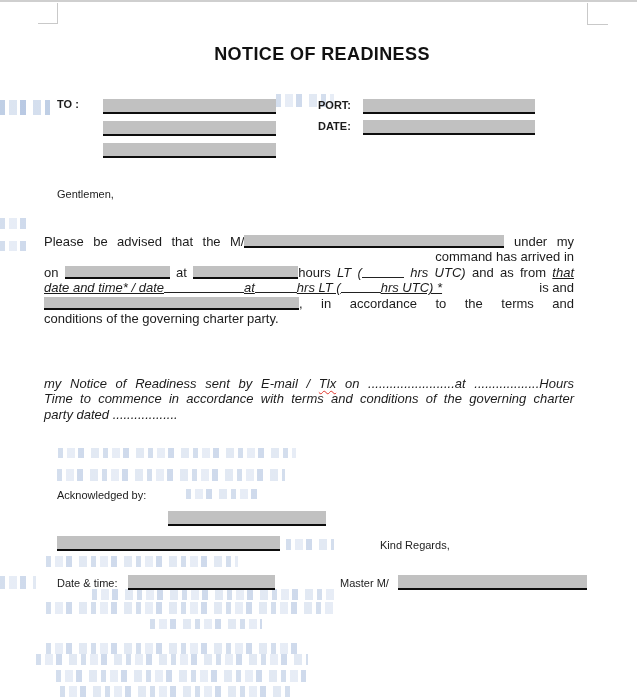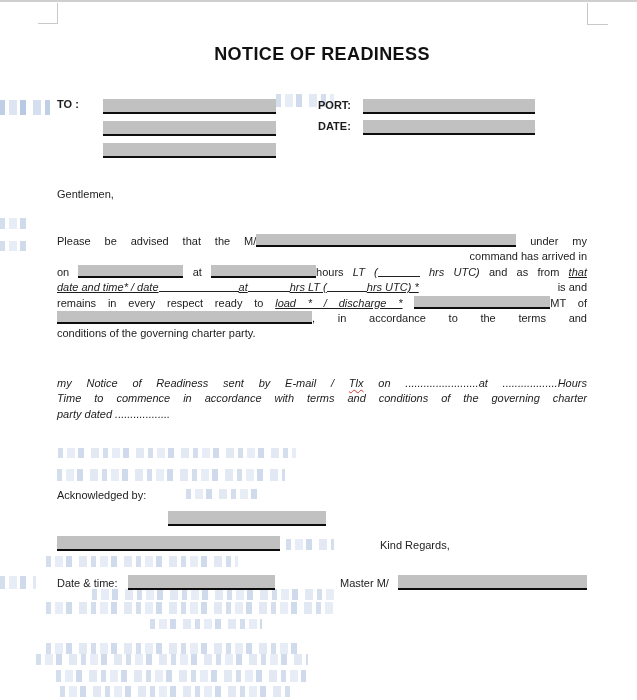--- a/index.html
+++ b/index.html
@@ -15,21 +15,21 @@
     font-size:18px;font-weight:bold;letter-spacing:.4px;color:#111;}
   
   .lbl{font-weight:bold;font-size:11px;}
   
   .gfa{position:absolute;height:13px;background:#c1c1c1;border-bottom:2px solid #0d0d0d;}
   
   .gf{display:inline-block;height:11px;background:#c1c1c1;border-bottom:2px solid #0d0d0d;vertical-align:-2px;}
   
   .blank{display:inline-block;height:10px;border-bottom:1px solid #222;vertical-align:-1px;}
   
-  .para{position:absolute;left:57px;width:530px;font-size:11px;line-height:15.4px;}
+  .para{position:absolute;left:44px;width:530px;font-size:13px;line-height:15.4px;}
   .jl{text-align:justify;text-align-last:justify;height:15.4px;}
   .nl{text-align:left;height:15.4px;}
   .fl{display:flex;align-items:flex-end;height:15.4px;flex-direction:column;}
   .fb{display:flex;justify-content:space-between;align-items:baseline;height:15.4px;}
   .grow{flex:1 1 auto;margin-left:5px;margin-bottom:2px;height:11px;background:#c1c1c1;border-bottom:2px solid #0d0d0d;}
   .i{font-style:italic;}
   .u{text-decoration:underline;}
   .deco{text-decoration:underline;}
   .sp{text-decoration:underline;text-decoration-style:wavy;text-decoration-color:#e0362c;text-decoration-thickness:1px;text-underline-offset:2px;}
   .ital{font-style:italic;}
@@ -90,21 +90,20 @@
     <div class="jl"><span>Please be advised that the M/</span><span class="gf" style="width:260px;"></span> <span>under my</span></div>
     <div class="fl">
         <span style="margin-bottom:2px;">command has arrived in</span>
         <span class="grow"></span>
       </div>
     <div class="jl"><span>on</span> <span class="gf" style="width:105px;"></span> <span>at</span> <span class="gf" style="width:105px;"></span><span>hours</span> <span class="i">LT (</span><span class="blank" style="width:42px;"></span> <span class="i">hrs UTC)</span> <span>and as from</span> <span class="i u">that</span></div>
     <div class="fb">
         <span class="i deco"><span>date and time* / date</span><span class="blank" style="width:80px;"></span><span>at</span><span class="blank" style="width:42px;"></span><span>hrs LT (</span><span class="blank" style="width:40px;"></span><span>hrs UTC) *</span></span>
         <span>is and</span>
       </div>
-    <div class="jl"><span>remains in every respect ready to</span> <span class="i u">load * / discharge *</span> <span class="gf" style="width:136px;"></span><span>MT of</span></div>
     <div class="jl"><span class="gf" style="width:255px;"></span><span>, in accordance to the terms and</span></div>
     <div class="nl">conditions of the governing charter party.</div>
   </div>
 
   <div class="para ital" style="top:376px;">
     <div class="jl"><span>my Notice of Readiness sent by E-mail /</span> <span class="sp">Tlx</span> <span>on ........................at ..................Hours</span></div>
     <div class="jl">Time to commence in accordance with terms and conditions of the governing charter</div>
     <div class="nl">party dated ..................</div>
   </div>
 

